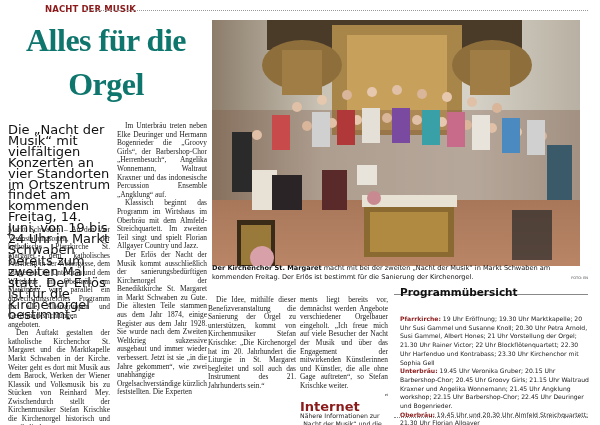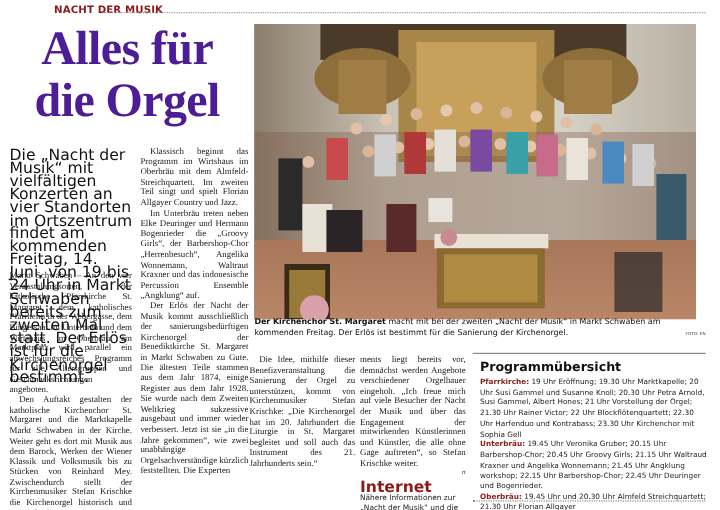--- a/index.html
+++ b/index.html
@@ -1,59 +1,59 @@
 <!DOCTYPE html>
 <html><head>
 <meta charset="utf-8">
 <style>
   html, body { margin:0; padding:0; background:#ffffff; }
   body { width:600px; height:425px; position:relative; overflow:hidden; font-family:"Liberation Serif", serif; color:#1a1a1a; }
   .kicker { position:absolute; left:10px; top:4px; font-family:"DejaVu Sans", sans-serif; font-weight:bold; font-size:8.5px; color:#8b1a1a; letter-spacing:0.1px;padding-left:35px; }
   .rule-top { position:absolute; left:86px; top:10px; width:502px; border-top:1px dotted #999; }
-  .headline { position:absolute; left:10px; top:18px; width:192px; text-align:center; font-family:"Liberation Serif", serif; font-weight:bold; font-size:40px; line-height:44px; color:#4c1d95; letter-spacing:-0.5px; }
+  .headline { position:absolute; left:10px; top:18px; width:192px; text-align:center; font-family:"Liberation Serif", serif; font-weight:bold; font-size:32px; line-height:44px; color:#0f766e; letter-spacing:-0.5px; }
   .lead { position:absolute; left:8px; top:125px; width:104px; font-family:"DejaVu Sans", sans-serif; font-size:13px; line-height:10.9px; color:#111; }
   .col { position:absolute; font-family:"Liberation Serif", serif; font-size:7.4px; line-height:8.6px; text-align:justify; color:#222; }
   .col p { margin:0; text-indent:8px; }
   .col p.noind { text-indent:0; }
   .col b { font-weight:normal; }
   .c1 { left:8px; top:226px; width:102px; }
   .c2 { left:117px; top:122px; width:90px; }
   .c3 { left:208px; top:296px; width:88px; }
   .c4 { left:300px; top:296px; width:88px; }
   .photo { position:absolute; left:212px; top:20px; width:368px; height:246px; overflow:hidden; background:#6b5238; }
   .caption { position:absolute; left:212px; top:264px; width:376px; font-family:"DejaVu Sans", sans-serif; font-size:6.6px; line-height:9px; color:#111; }
   .caption b { font-weight:bold; }
   .credit { position:absolute; right:12px; top:276px; font-family:"DejaVu Sans", sans-serif; font-size:3.5px; color:#444; }
   .internet-h { font-family:"DejaVu Sans", sans-serif; font-weight:bold; font-size:13px; color:#8b1a1a; margin-top:4px; }
   .internet-t { font-family:"DejaVu Sans", sans-serif; font-size:6.2px; line-height:8.6px; text-align:left; }
   .box-rule { position:absolute; left:394px; top:294px; width:194px; border-top:1px solid #888; }
   .box-rule2 { position:absolute; left:394px; top:417px; width:194px; border-top:1px dotted #888; }
-  .box-title { position:absolute; left:400px; top:300px; font-family:"DejaVu Sans", sans-serif; font-weight:bold; font-size:10.5px; color:#111; }
+  .box-title { position:absolute; left:400px; top:286px; font-family:"DejaVu Sans", sans-serif; font-weight:bold; font-size:10.5px; color:#111; }
   .box-body { position:absolute; left:400px; top:315px; width:190px; font-family:"DejaVu Sans", sans-serif; font-size:6.1px; line-height:8.7px; color:#222; }
   .box-body .venue { font-weight:bold; color:#8b1a1a; }
   .end-mark { float:right; font-size:5px; }
 </style>
 </head>
 <body>
 
 <div class="kicker">NACHT DER MUSIK</div>
 <div class="rule-top"></div>
 
 <div class="headline">Alles für die Orgel</div>
 
 <div class="lead">Die „Nacht der Musik“ mit vielfältigen Konzerten an vier Standorten im Ortszentrum findet am kommenden Freitag, 14. Juni, von 19 bis 24 Uhr in Markt Schwaben bereits zum zweiten Mal statt. Der Erlös ist für die Kirchenorgel bestimmt.</div>
 
 <div class="col c1">
   <p class="noind"><b>Markt Schwaben</b><span> – An den vier Veranstaltungsorten, der katholische Pfarrkirche St. Margaret, dem katholisches Pfarrheim in der Webergasse, dem Bürgersaal im Unterbräu und dem Wirtshaus im Oberbräu am Marktplatz wird parallel ein abwechslungsreiches Programm für alle Altersgruppen und Geschmacksrichtungen angeboten.</span></p>
   <p>Den Auftakt gestalten der katholische Kirchenchor St. Margaret und die Marktkapelle Markt Schwaben in der Kirche. Weiter geht es dort mit Musik aus dem Barock, Werken der Wiener Klassik und Volksmusik bis zu Stücken von Reinhard Mey. Zwischendurch stellt der Kirchenmusiker Stefan Krischke die Kirchenorgel historisch und musikalisch vor.</p>
 </div>
 
 <div class="col c2">
+  <p>Im Unterbräu treten neben Elke Deuringer und Hermann Bogenrieder die „Groovy Girls“, der Barbershop-Chor „Herrenbesuch“, Angelika Wonnemann, Waltraut Kraxner und das indonesische Percussion Ensemble „Angklung“ auf.</p>
   <p>Klassisch beginnt das Programm im Wirtshaus im Oberbräu mit dem Almfeld-Streichquartett. Im zweiten Teil singt und spielt Florian Allgayer Country und Jazz.</p>
-  <p>Im Unterbräu treten neben Elke Deuringer und Hermann Bogenrieder die „Groovy Girls“, der Barbershop-Chor „Herrenbesuch“, Angelika Wonnemann, Waltraut Kraxner und das indonesische Percussion Ensemble „Angklung“ auf.</p>
   <p>Der Erlös der Nacht der Musik kommt ausschließlich der sanierungsbedürftigen Kirchenorgel der Benediktkirche St. Margaret in Markt Schwaben zu Gute. Die ältesten Teile stammen aus dem Jahr 1874, einige Register aus dem Jahr 1928. Sie wurde nach dem Zweiten Weltkrieg sukzessive ausgebaut und immer wieder verbessert. Jetzt ist sie „in die Jahre gekommen“, wie zwei unabhängige Orgelsachverständige kürzlich feststellten. Die Experten</p>
 </div>
 
 <div class="photo">
   <svg width="368" height="246" viewBox="0 0 368 246">
     <defs>
       <linearGradient id="wall" x1="0" y1="0" x2="1" y2="0">
         <stop offset="0" stop-color="#8c7d6a"></stop>
           <stop offset="0.3" stop-color="#c9c3b6"></stop>
         <stop offset="0.7" stop-color="#d6d2c8"></stop>

